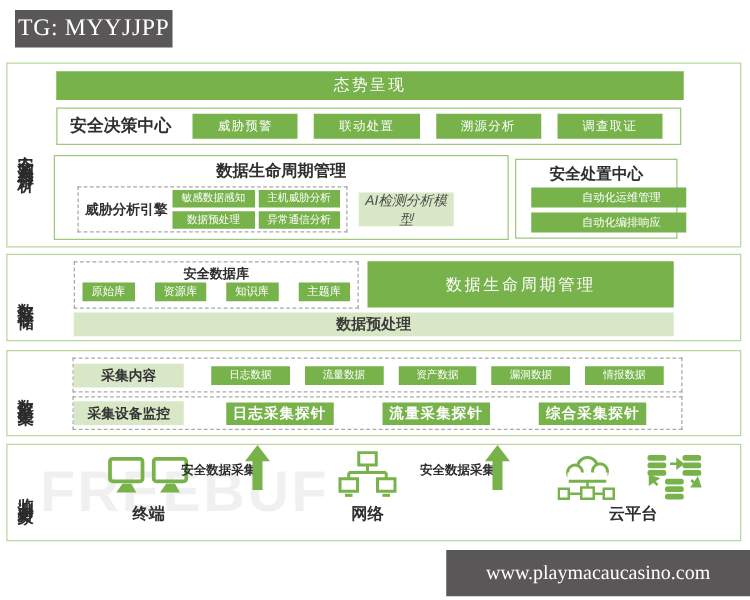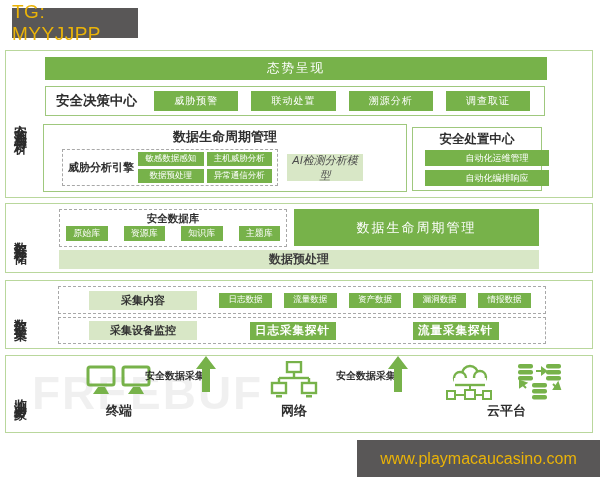--- a/index.html
+++ b/index.html
@@ -1,18 +1,18 @@
 <!DOCTYPE html>
 <html><head>
 <meta charset="utf-8">
 <style>
   html,body{margin:0;padding:0;background:#fff;}
   .stage{position:relative;width:600px;height:480px;background:#ffffff;overflow:hidden;
          font-family:"Liberation Sans","DejaVu Sans",sans-serif;color:#2f2f2f;}
-  .badge{position:absolute;background:#595757;color:#eab308;display:flex;align-items:center;justify-content:center;}
+  .badge{position:absolute;background:#595757;color:#ffffff;display:flex;align-items:center;justify-content:center;font-family:Liberation Serif, serif;}
   .tg-badge{left:12px;top:8px;width:126px;height:30px;font-size:19px;letter-spacing:.5px;}
   .site-badge{left:357px;top:440px;width:243px;height:37px;font-size:16px;}
   .section{position:absolute;left:5px;width:586px;border:1px solid #b9d79c;background:#fff;}
   #sec1{top:50px;height:146px;}
   #sec2{top:203px;height:68px;}
   #sec3{top:280px;height:67px;}
   #sec4{top:355px;height:76px;}
   .vlabel{position:absolute;left:8px;top:50%;transform:translateY(-50%);
           writing-mode:vertical-rl;text-orientation:upright;font-size:13px;font-weight:bold;
           letter-spacing:3px;line-height:1;color:#2b2b2b;white-space:nowrap;}
@@ -41,21 +41,21 @@
   .db-box{left:53px;top:5px;width:226px;height:36px;}
   .db-title{position:absolute;left:0;right:0;top:2px;text-align:center;font-size:10.5px;font-weight:bold;}
   .db-row{position:absolute;left:6px;right:6px;top:16px;display:flex;gap:16px;}
   .db-row .btn{flex:1;height:15px;font-size:9px;}
   .lifecycle{left:288px;top:5px;width:245px;height:37px;font-size:13px;letter-spacing:2px;}
   .preprocess{left:53px;top:46px;width:480px;height:19px;font-size:12px;font-weight:bold;color:#3c3c3c;}
   
   .collect-row{position:absolute;left:52px;width:488px;display:flex;align-items:center;box-sizing:border-box;}
   .row-content{top:5px;height:28px;}
   .row-device{top:36px;height:27px;}
-  .row-label{width:108px;height:19px;margin-left:30px;font-size:11px;font-weight:bold;flex:none;color:#333;}
+  .row-label{width:88px;height:19px;font-size:11px;font-weight:bold;flex:none;color:#333;}
   .data-btns{flex:1;display:flex;gap:12px;margin:0 14px 0 22px;}
   .data-btns .btn{flex:1;height:15px;font-size:8.5px;}
   .probe-btns{flex:1;display:flex;justify-content:space-around;margin:0 8px 0 14px;}
   .probe-btns .btn{width:86px;height:18px;font-size:11.5px;font-weight:bold;letter-spacing:1px;}
   
   .watermark{position:absolute;left:26px;top:10px;font-size:46px;font-weight:bold;color:#000;opacity:.055;letter-spacing:2px;}
   .obj-group{position:absolute;text-align:center;}
   .obj-label{font-size:13px;font-weight:bold;margin-top:1px;}
   .arrow-label{position:absolute;font-size:10px;font-weight:bold;white-space:nowrap;color:#2d2d2d;}
   svg{display:block;margin:0 auto;}
@@ -122,20 +122,21 @@
         <div class="btn">资产数据</div>
         <div class="btn">漏洞数据</div>
         <div class="btn">情报数据</div>
       </div>
     </div>
     <div class="collect-row row-device dashed">
       <div class="cc light row-label">采集设备监控</div>
       <div class="probe-btns">
         <div class="btn">日志采集探针</div>
         <div class="btn">流量采集探针</div>
+        <div class="btn">综合采集探针</div>
       </div>
     </div>
   </div>
 
   <div class="section" id="sec4">
     <div class="vlabel">监测对象</div>
     <div class="watermark">FREEBUF</div>
 
     <div class="obj-group" style="left:70px;top:9px;width:86px;">
       <svg width="66" height="36" viewBox="0 0 66 36">

